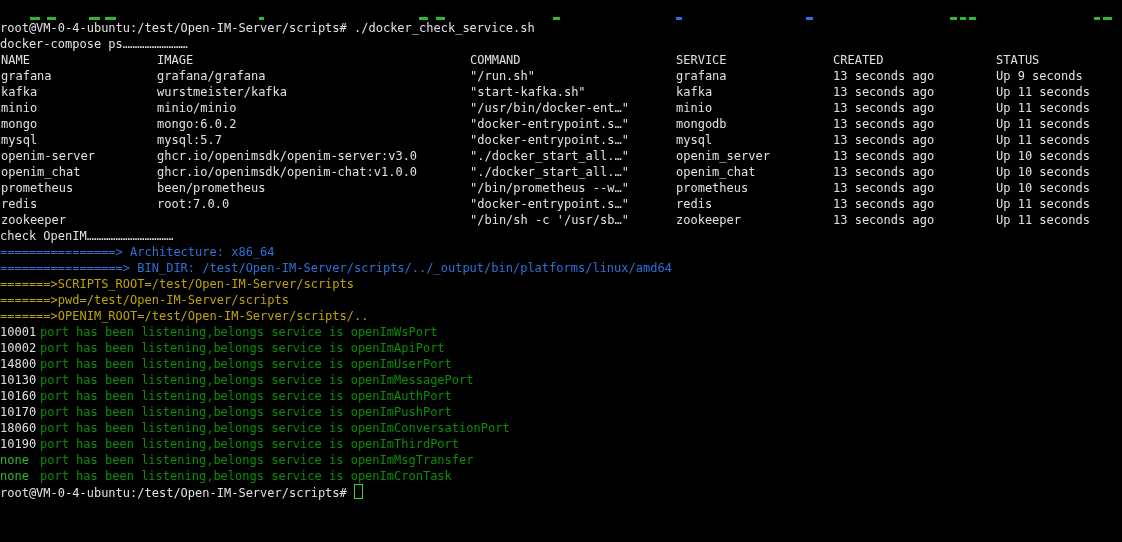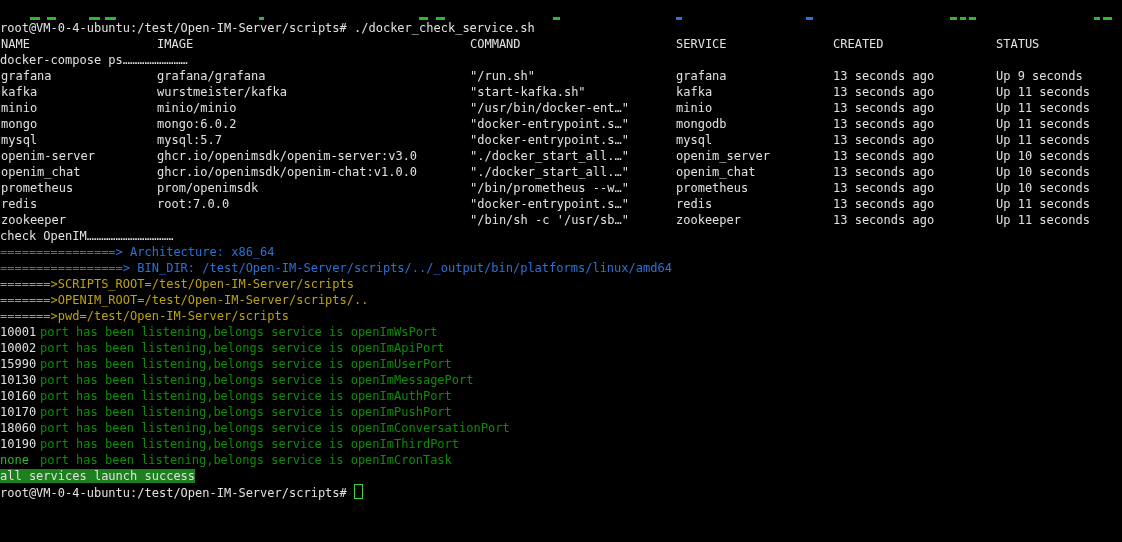--- a/index.html
+++ b/index.html
@@ -26,42 +26,42 @@
   .port-num{display:inline-block;width:40px;}
   .success{background:var(--highlight-bg);color:var(--foreground);}
   .cursor{display:inline-block;width:7px;height:13px;border:1px solid var(--cursor);vertical-align:-2px;}
 </style>
 </head>
 <body>
 
 <div id="term">
     <div class="line frag-line"><span class="frag" style="left: 30px; width: 10px; background: rgb(46, 184, 46);"></span><span class="frag" style="left: 47px; width: 9px; background: rgb(46, 184, 46);"></span><span class="frag" style="left: 89px; width: 11px; background: rgb(46, 184, 46);"></span><span class="frag" style="left: 105px; width: 11px; background: rgb(46, 184, 46);"></span><span class="frag" style="left: 259px; width: 5px; background: rgb(46, 184, 46);"></span><span class="frag" style="left: 419px; width: 9px; background: rgb(46, 184, 46);"></span><span class="frag" style="left: 436px; width: 9px; background: rgb(46, 184, 46);"></span><span class="frag" style="left: 553px; width: 7px; background: rgb(46, 184, 46);"></span><span class="frag" style="left: 676px; width: 6px; background: rgb(43, 114, 216);"></span><span class="frag" style="left: 806px; width: 7px; background: rgb(43, 114, 216);"></span><span class="frag" style="left: 950px; width: 7px; background: rgb(46, 184, 46);"></span><span class="frag" style="left: 960px; width: 6px; background: rgb(46, 184, 46);"></span><span class="frag" style="left: 969px; width: 7px; background: rgb(46, 184, 46);"></span><span class="frag" style="left: 1094px; width: 6px; background: rgb(46, 184, 46);"></span><span class="frag" style="left: 1103px; width: 9px; background: rgb(46, 184, 46);"></span></div>
     <div class="line"><span class="fg">root@VM-0-4-ubuntu:/test/Open-IM-Server/scripts#</span> <span class="fg">./docker_check_service.sh</span></div>
+    <div class="line"><span class="fg">docker-compose ps………………………</span></div>
     <div class="line tbl"><span class="fg c0">NAME</span><span class="fg c1">IMAGE</span><span class="fg c2">COMMAND</span><span class="fg c3">SERVICE</span><span class="fg c4">CREATED</span><span class="fg c5">STATUS</span></div>
-    <div class="line"><span class="fg">docker-compose ps………………………</span></div>
     <div class="line tbl"><span class="fg c0">grafana</span><span class="fg c1">grafana/grafana</span><span class="fg c2">"/run.sh"</span><span class="fg c3">grafana</span><span class="fg c4">13 seconds ago</span><span class="fg c5">Up 9 seconds</span></div>
     <div class="line tbl"><span class="fg c0">kafka</span><span class="fg c1">wurstmeister/kafka</span><span class="fg c2">"start-kafka.sh"</span><span class="fg c3">kafka</span><span class="fg c4">13 seconds ago</span><span class="fg c5">Up 11 seconds</span></div>
     <div class="line tbl"><span class="fg c0">minio</span><span class="fg c1">minio/minio</span><span class="fg c2">"/usr/bin/docker-ent…"</span><span class="fg c3">minio</span><span class="fg c4">13 seconds ago</span><span class="fg c5">Up 11 seconds</span></div>
     <div class="line tbl"><span class="fg c0">mongo</span><span class="fg c1">mongo:6.0.2</span><span class="fg c2">"docker-entrypoint.s…"</span><span class="fg c3">mongodb</span><span class="fg c4">13 seconds ago</span><span class="fg c5">Up 11 seconds</span></div>
     <div class="line tbl"><span class="fg c0">mysql</span><span class="fg c1">mysql:5.7</span><span class="fg c2">"docker-entrypoint.s…"</span><span class="fg c3">mysql</span><span class="fg c4">13 seconds ago</span><span class="fg c5">Up 11 seconds</span></div>
     <div class="line tbl"><span class="fg c0">openim-server</span><span class="fg c1">ghcr.io/openimsdk/openim-server:v3.0</span><span class="fg c2">"./docker_start_all.…"</span><span class="fg c3">openim_server</span><span class="fg c4">13 seconds ago</span><span class="fg c5">Up 10 seconds</span></div>
     <div class="line tbl"><span class="fg c0">openim_chat</span><span class="fg c1">ghcr.io/openimsdk/openim-chat:v1.0.0</span><span class="fg c2">"./docker_start_all.…"</span><span class="fg c3">openim_chat</span><span class="fg c4">13 seconds ago</span><span class="fg c5">Up 10 seconds</span></div>
-    <div class="line tbl"><span class="fg c0">prometheus</span><span class="fg c1">prom/openimsdk</span><span class="fg c2">"/bin/prometheus --w…"</span><span class="fg c3">prometheus</span><span class="fg c4">13 seconds ago</span><span class="fg c5">Up 10 seconds</span></div>
+    <div class="line tbl"><span class="fg c0">prometheus</span><span class="fg c1">been/prometheus</span><span class="fg c2">"/bin/prometheus --w…"</span><span class="fg c3">prometheus</span><span class="fg c4">13 seconds ago</span><span class="fg c5">Up 10 seconds</span></div>
     <div class="line tbl"><span class="fg c0">redis</span><span class="fg c1">root:7.0.0</span><span class="fg c2">"docker-entrypoint.s…"</span><span class="fg c3">redis</span><span class="fg c4">13 seconds ago</span><span class="fg c5">Up 11 seconds</span></div>
     <div class="line tbl"><span class="fg c0">zookeeper</span><span class="fg c2">"/bin/sh -c '/usr/sb…"</span><span class="fg c3">zookeeper</span><span class="fg c4">13 seconds ago</span><span class="fg c5">Up 11 seconds</span></div>
     <div class="line"><span class="fg">check OpenIM………………………………</span></div>
     <div class="line"><span class="blue">================&gt; Architecture: x86_64</span></div>
     <div class="line"><span class="blue">=================&gt; BIN_DIR: /test/Open-IM-Server/scripts/../_output/bin/platforms/linux/amd64</span></div>
     <div class="line"><span class="yellow">=======&gt;SCRIPTS_ROOT=/test/Open-IM-Server/scripts</span></div>
+    <div class="line"><span class="yellow">=======&gt;pwd=/test/Open-IM-Server/scripts</span></div>
     <div class="line"><span class="yellow">=======&gt;OPENIM_ROOT=/test/Open-IM-Server/scripts/..</span></div>
-    <div class="line"><span class="yellow">=======&gt;pwd=/test/Open-IM-Server/scripts</span></div>
     <div class="line"><span class="fg port-num">10001</span><span class="green">port has been listening,belongs service is</span> <span class="green">openImWsPort</span></div>
     <div class="line"><span class="fg port-num">10002</span><span class="green">port has been listening,belongs service is</span> <span class="green">openImApiPort</span></div>
-    <div class="line"><span class="fg port-num">15990</span><span class="green">port has been listening,belongs service is</span> <span class="green">openImUserPort</span></div>
+    <div class="line"><span class="fg port-num">14800</span><span class="green">port has been listening,belongs service is</span> <span class="green">openImUserPort</span></div>
     <div class="line"><span class="fg port-num">10130</span><span class="green">port has been listening,belongs service is</span> <span class="green">openImMessagePort</span></div>
     <div class="line"><span class="fg port-num">10160</span><span class="green">port has been listening,belongs service is</span> <span class="green">openImAuthPort</span></div>
     <div class="line"><span class="fg port-num">10170</span><span class="green">port has been listening,belongs service is</span> <span class="green">openImPushPort</span></div>
     <div class="line"><span class="fg port-num">18060</span><span class="green">port has been listening,belongs service is</span> <span class="green">openImConversationPort</span></div>
     <div class="line"><span class="fg port-num">10190</span><span class="green">port has been listening,belongs service is</span> <span class="green">openImThirdPort</span></div>
+    <div class="line"><span class="bgreen port-num">none</span><span class="green">port has been listening,belongs service is</span> <span class="green">openImMsgTransfer</span></div>
     <div class="line"><span class="bgreen port-num">none</span><span class="green">port has been listening,belongs service is</span> <span class="green">openImCronTask</span></div>
-    <div class="line"><span class="success">all services launch success</span></div>
     <div class="line"><span class="fg">root@VM-0-4-ubuntu:/test/Open-IM-Server/scripts#</span> <span class="cursor"></span></div>
   </div>
 
 </body></html>

